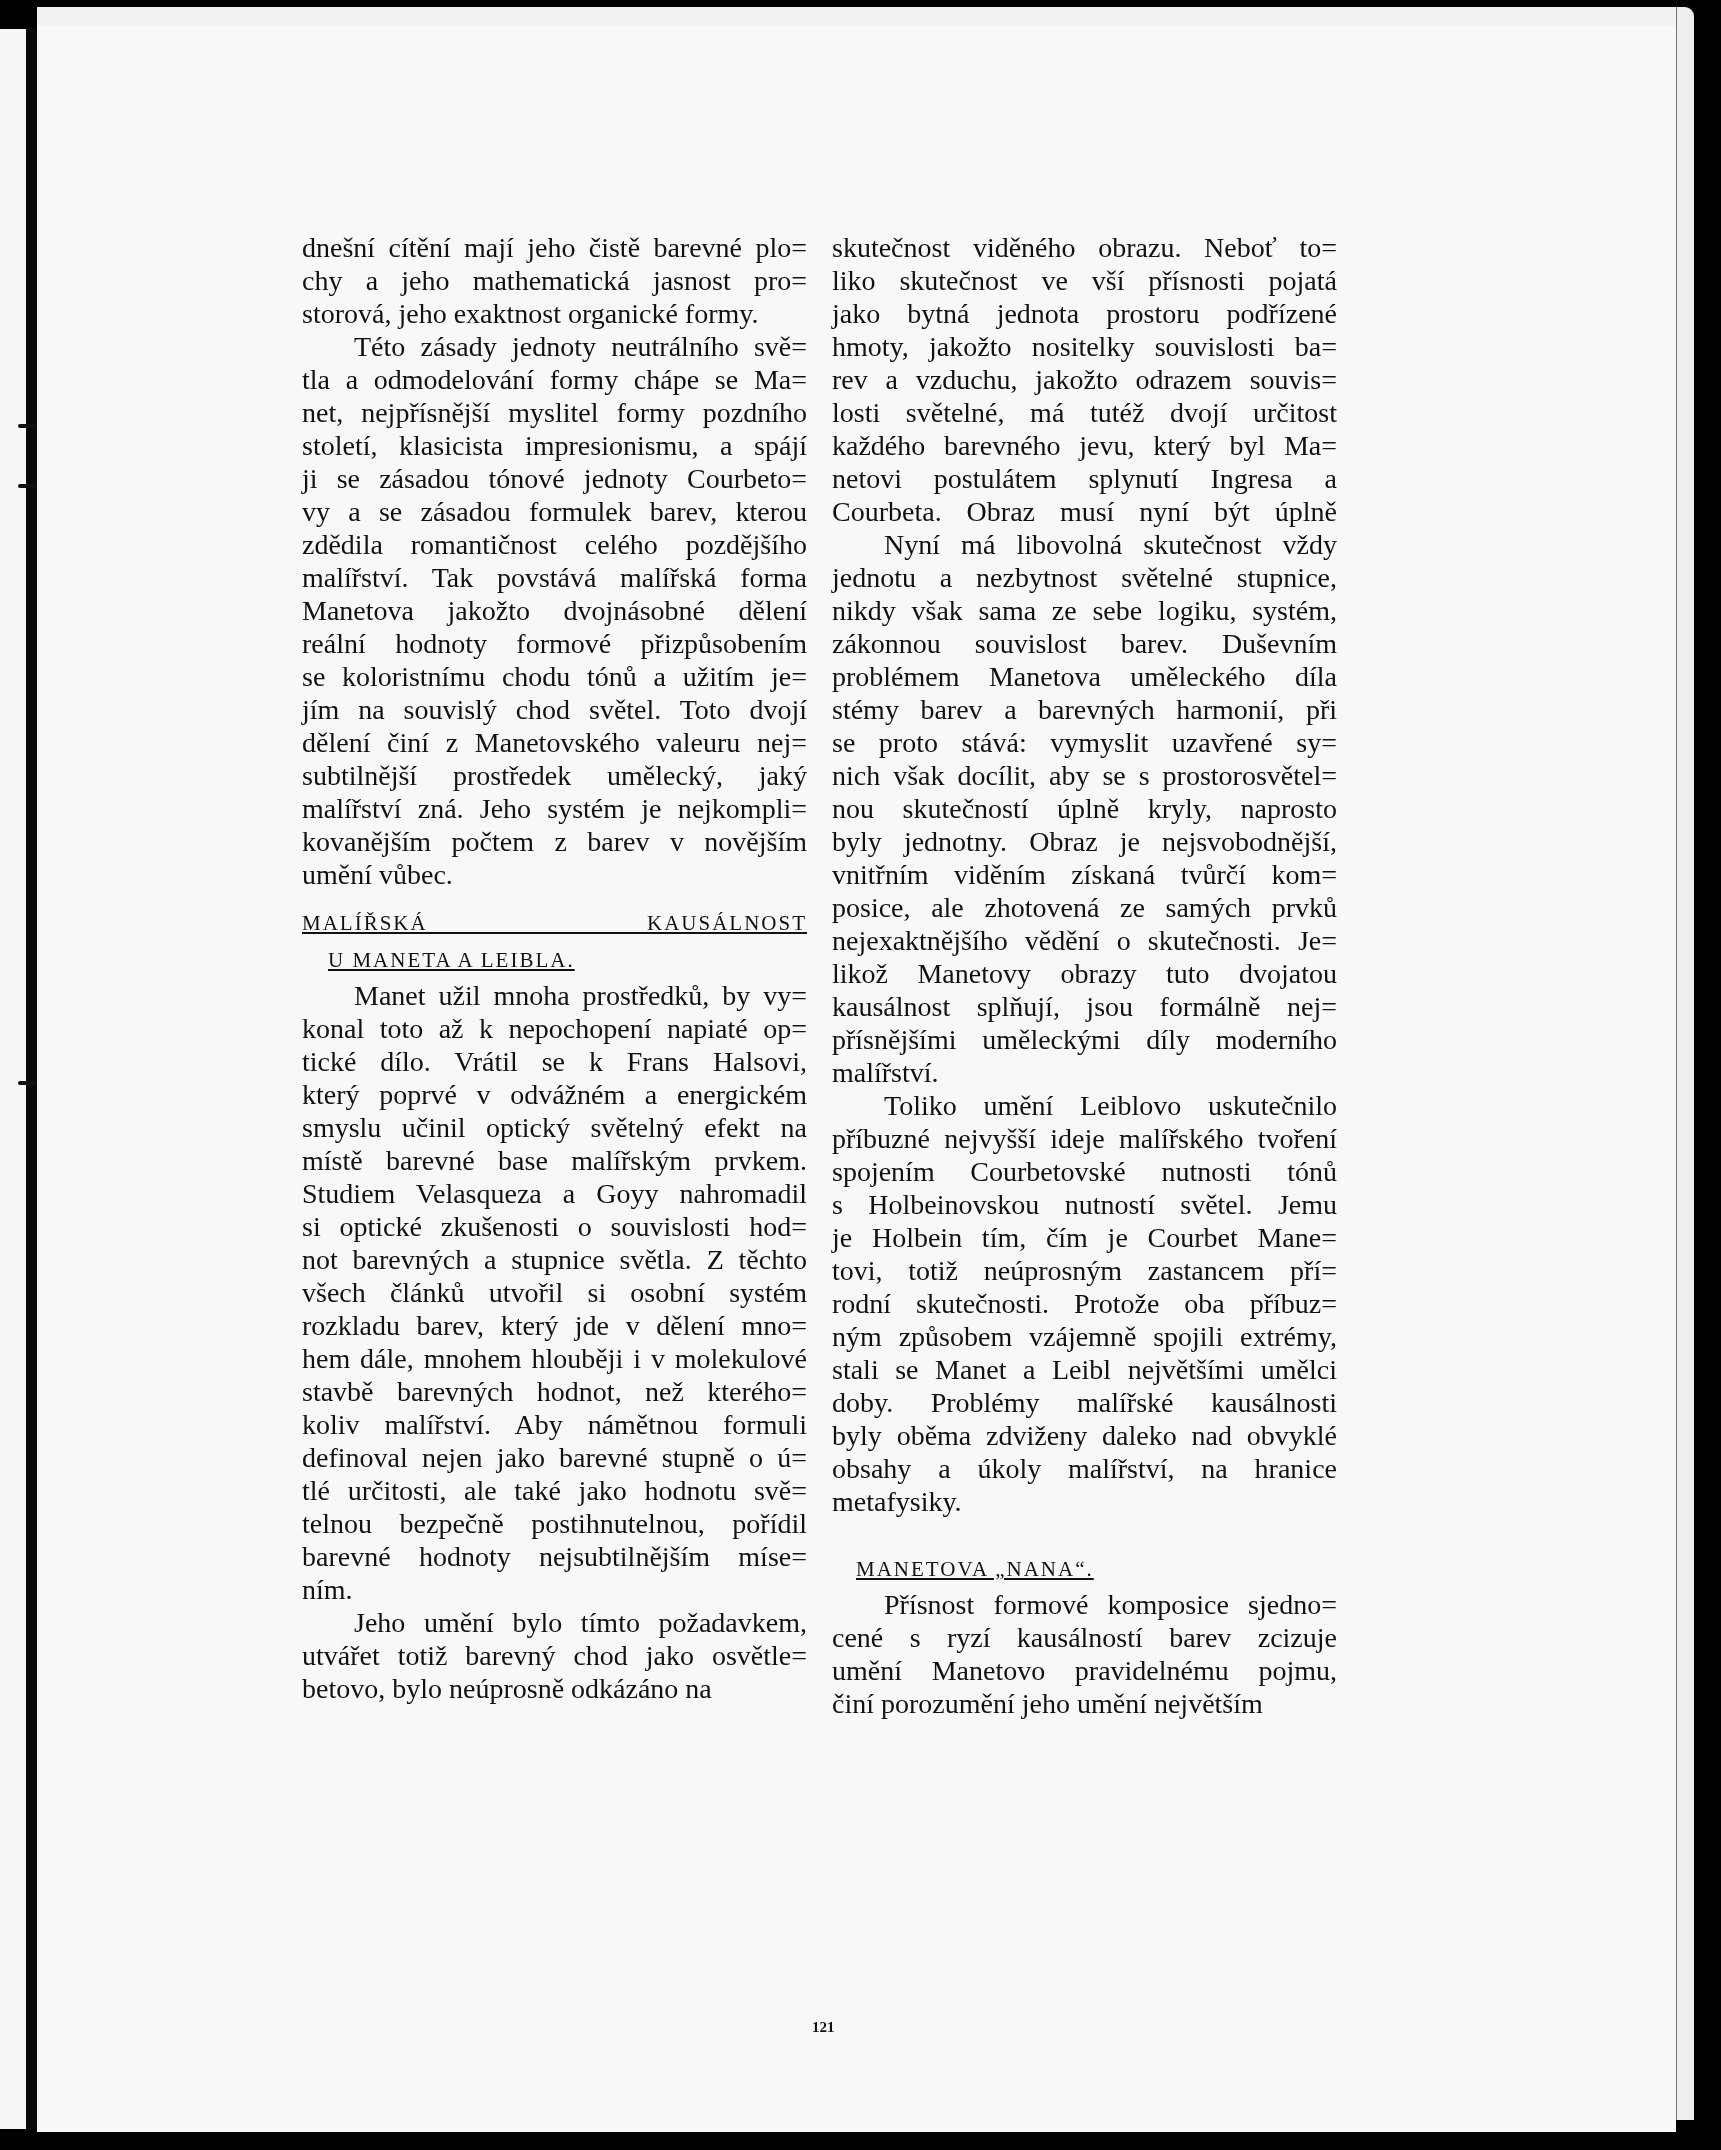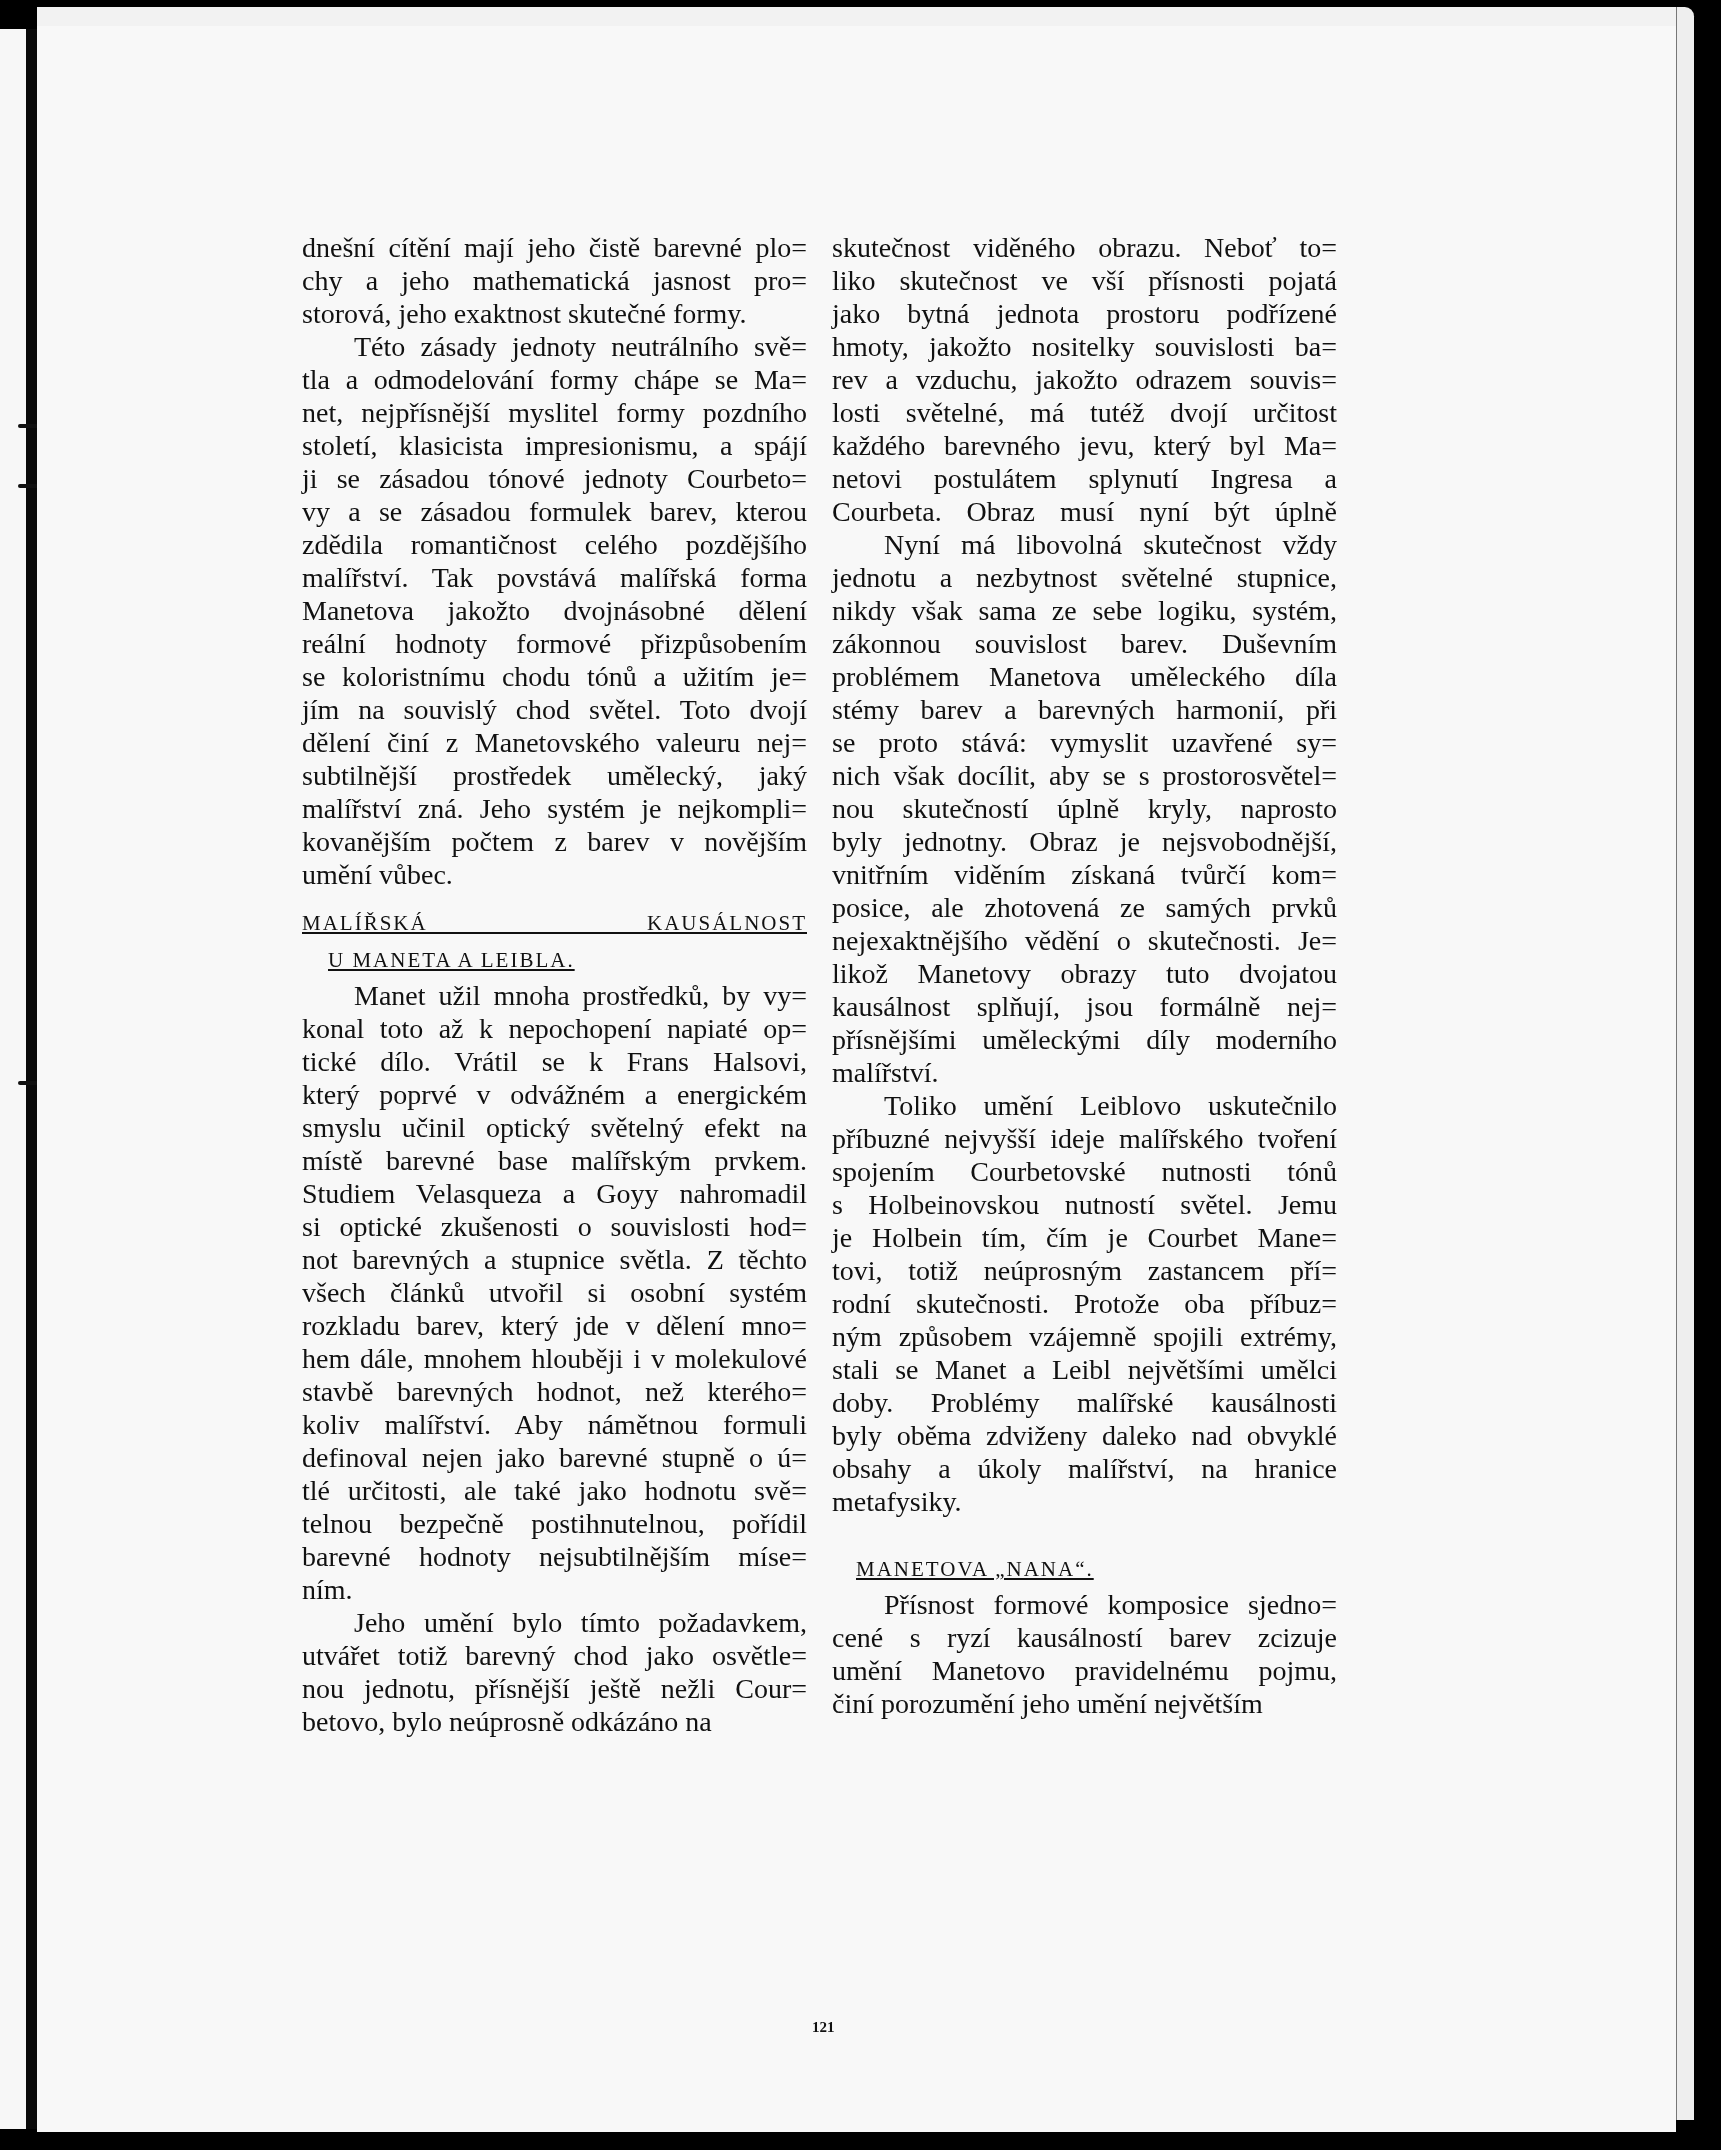--- a/index.html
+++ b/index.html
@@ -75,21 +75,21 @@
 <div class="tick" style="top:484px"></div>
 <div class="tick" style="top:1081px"></div>
 <div class="page-edge-top"></div>
 <div class="page-edge"></div>
 
 <div class="page"></div>
 
 <div class="column col-left" id="col-left">
     <span class="line">dnešní cítění mají jeho čistě barevné plo=</span>
     <span class="line">chy a jeho mathematická jasnost pro=</span>
-    <span class="line last">storová, jeho exaktnost skutečné formy.</span>
+    <span class="line last">storová, jeho exaktnost organické formy.</span>
     <span class="line indent">Této zásady jednoty neutrálního svě=</span>
     <span class="line">tla a odmodelování formy chápe se Ma=</span>
     <span class="line">net, nejpřísnější myslitel formy pozdního</span>
     <span class="line">století, klasicista impresionismu, a spájí</span>
     <span class="line">ji se zásadou tónové jednoty Courbeto=</span>
     <span class="line">vy a se zásadou formulek barev, kterou</span>
     <span class="line">zdědila romantičnost celého pozdějšího</span>
     <span class="line">malířství. Tak povstává malířská forma</span>
     <span class="line">Manetova jakožto dvojnásobné dělení</span>
     <span class="line">reální hodnoty formové přizpůsobením</span>
@@ -117,21 +117,20 @@
     <span class="line">hem dále, mnohem hlouběji i v molekulové</span>
     <span class="line">stavbě barevných hodnot, než kteréhо=</span>
     <span class="line">koliv malířství. Aby námětnou formuli</span>
     <span class="line">definoval nejen jako barevné stupně o ú=</span>
     <span class="line">tlé určitosti, ale také jako hodnotu svě=</span>
     <span class="line">telnou bezpečně postihnutelnou, pořídil</span>
     <span class="line">barevné hodnoty nejsubtilnějším míse=</span>
     <span class="line last">ním.</span>
     <span class="line indent">Jeho umění bylo tímto požadavkem,</span>
     <span class="line">utvářet totiž barevný chod jako osvětle=</span>
-    <span class="line">nou jednotu, přísnější ještě nežli Cour=</span>
     <span class="line last">betovo, bylo neúprosně odkázáno na</span>
   </div>
 <div class="column col-right" id="col-right">
     <span class="line">skutečnost viděného obrazu. Neboť to=</span>
     <span class="line">liko skutečnost ve vší přísnosti pojatá</span>
     <span class="line">jako bytná jednota prostoru podřízené</span>
     <span class="line">hmoty, jakožto nositelky souvislosti ba=</span>
     <span class="line">rev a vzduchu, jakožto odrazem souvis=</span>
     <span class="line">losti světelné, má tutéž dvojí určitost</span>
     <span class="line">každého barevného jevu, který byl Ma=</span>

